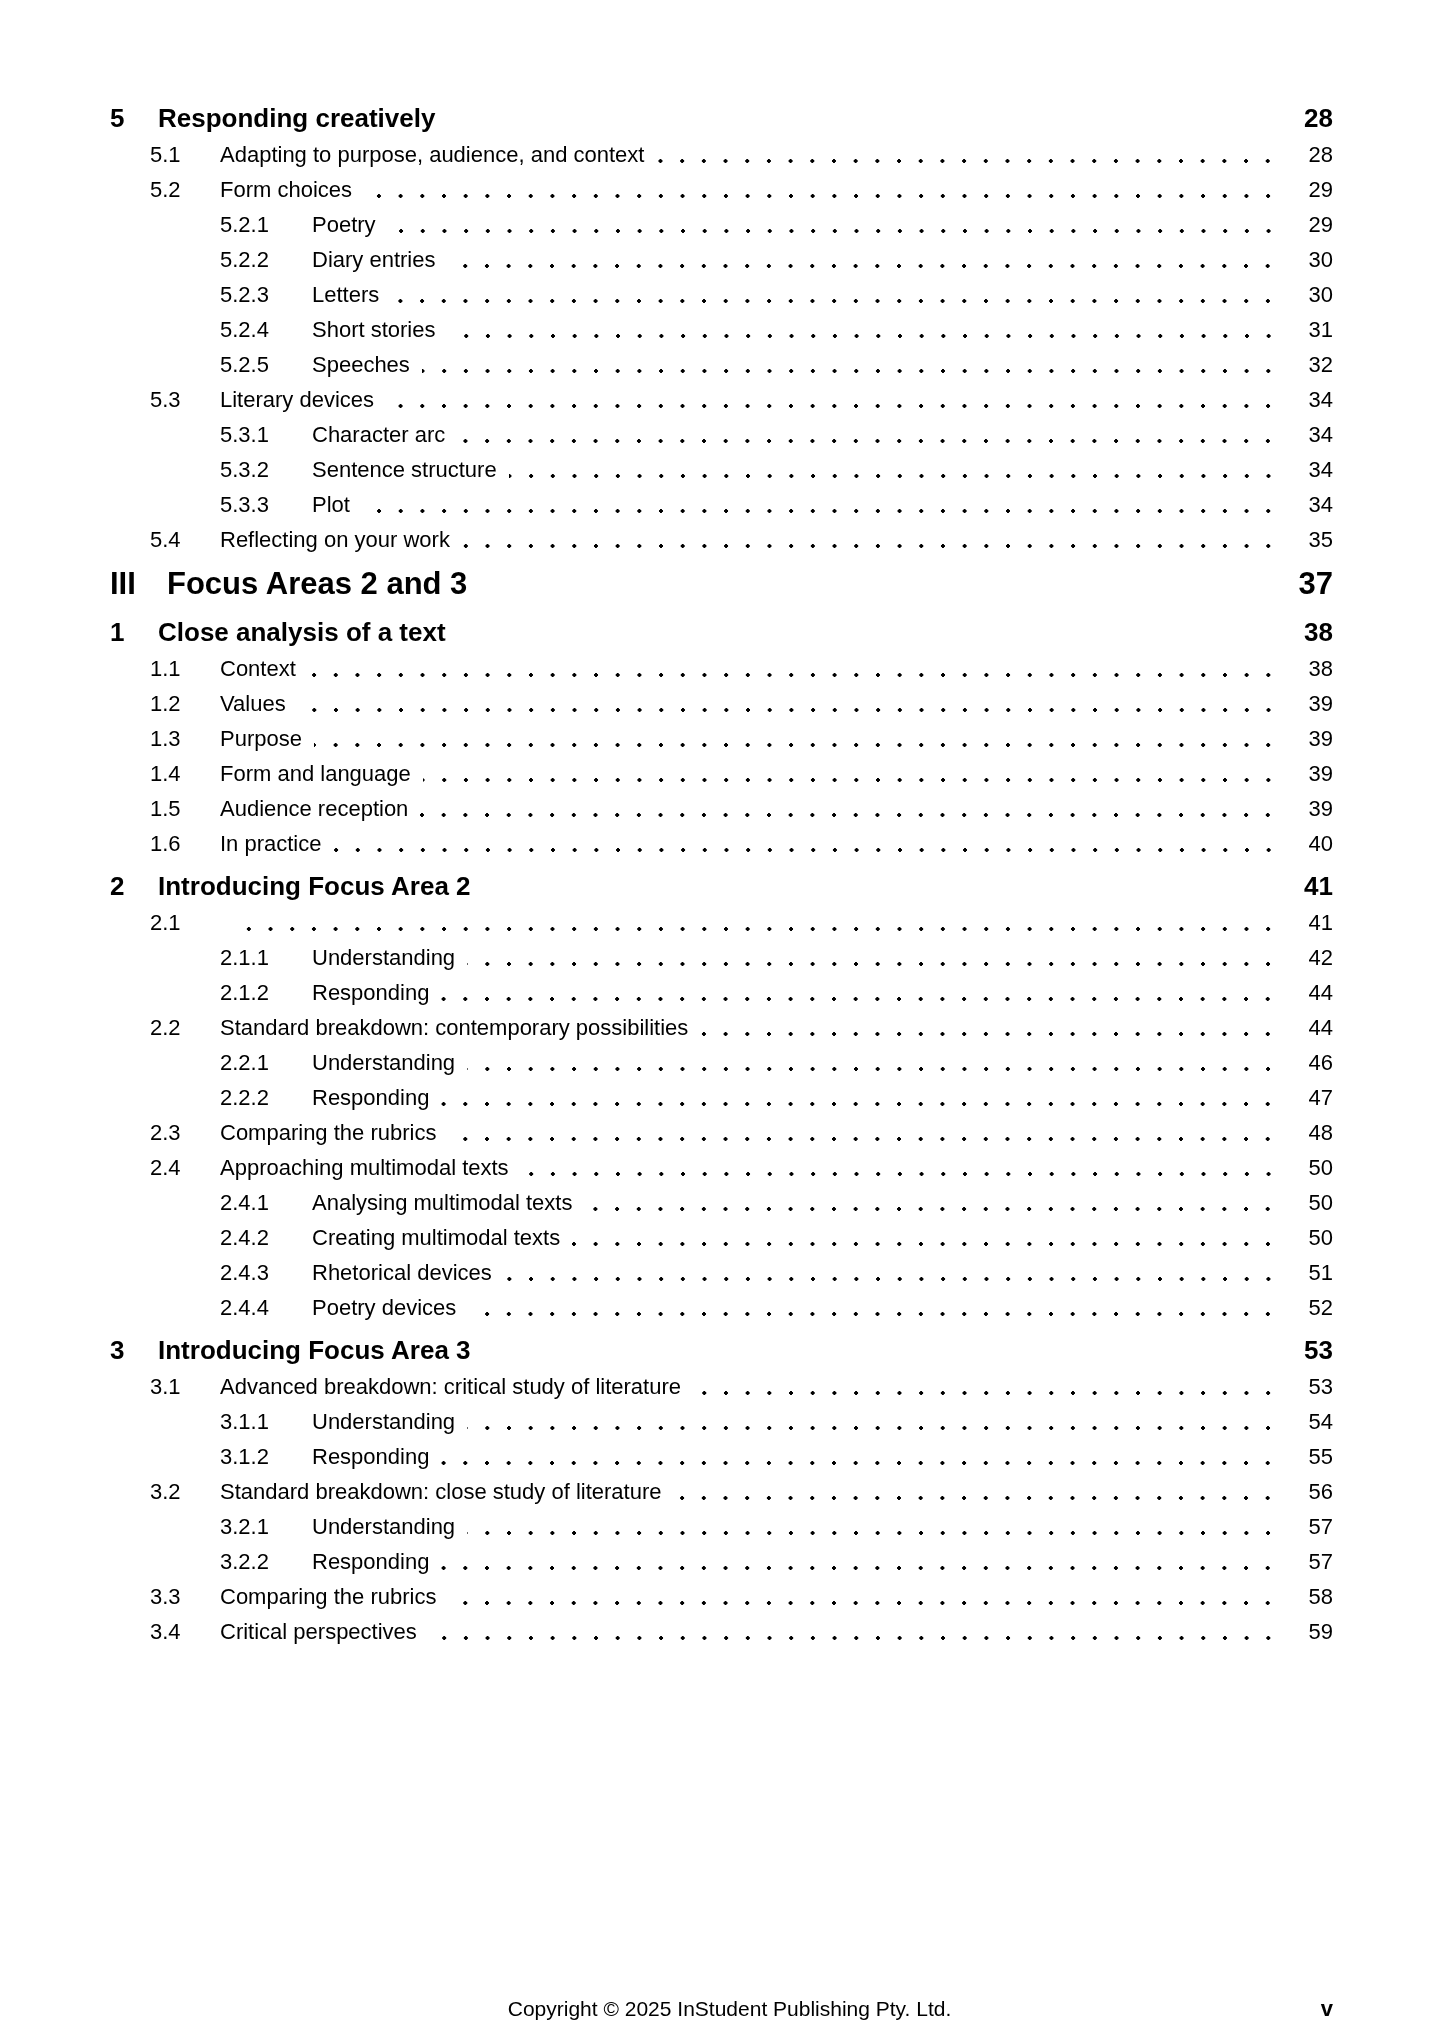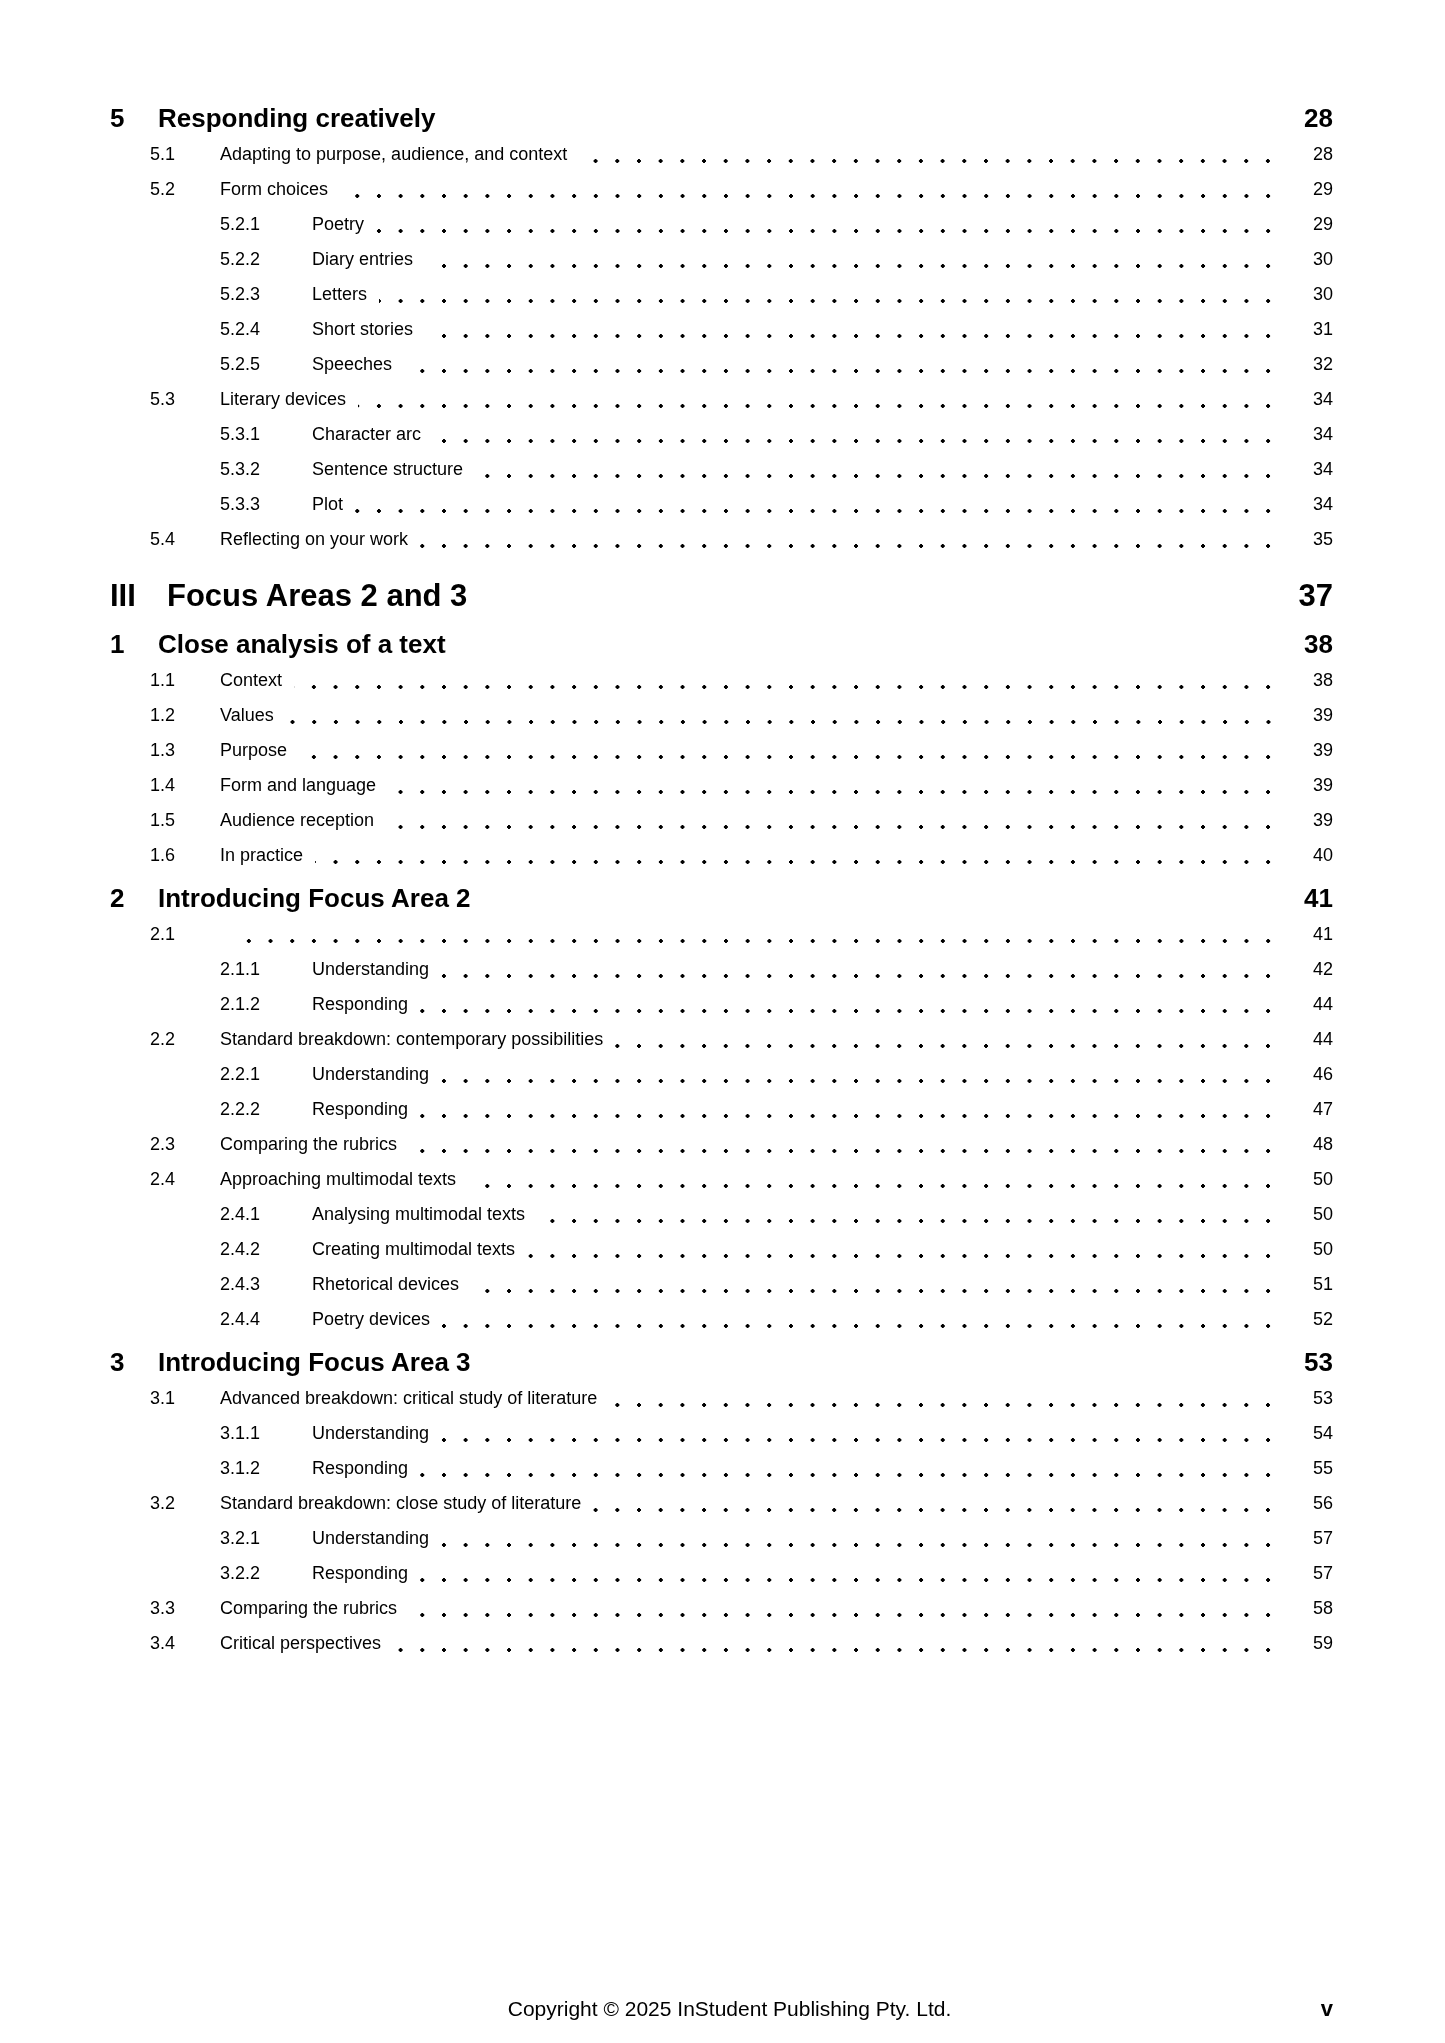--- a/index.html
+++ b/index.html
@@ -20,21 +20,21 @@
     position: absolute;
     top: 93px;
     left: 110px;
     right: 112px;
   }
   .row {
     display: flex;
     align-items: baseline;
     height: 35px;
     line-height: 35px;
-    font-size: 18px;
+    font-size: 22px;
     white-space: nowrap;
   }
   .row .num {
     flex: 0 0 auto;
   }
   .row .title {
     flex: 0 0 auto;
   }
   .row .leader {
     flex: 1 1 auto;
@@ -48,21 +48,21 @@
   }
   .row .page {
     flex: 0 0 40px;
     margin-left: auto;
     text-align: right;
   }
   
   .row.part {
     height: 46px;
     line-height: 46px;
-    margin-top: 16px;
+    margin-top: 4px;
     font-weight: bold;
     font-size: 31px;
   }
   .row.part .num { width: 57px; }
   
   .row.chapter {
     height: 38px;
     line-height: 38px;
     margin-top: 6px;
     font-weight: bold;

